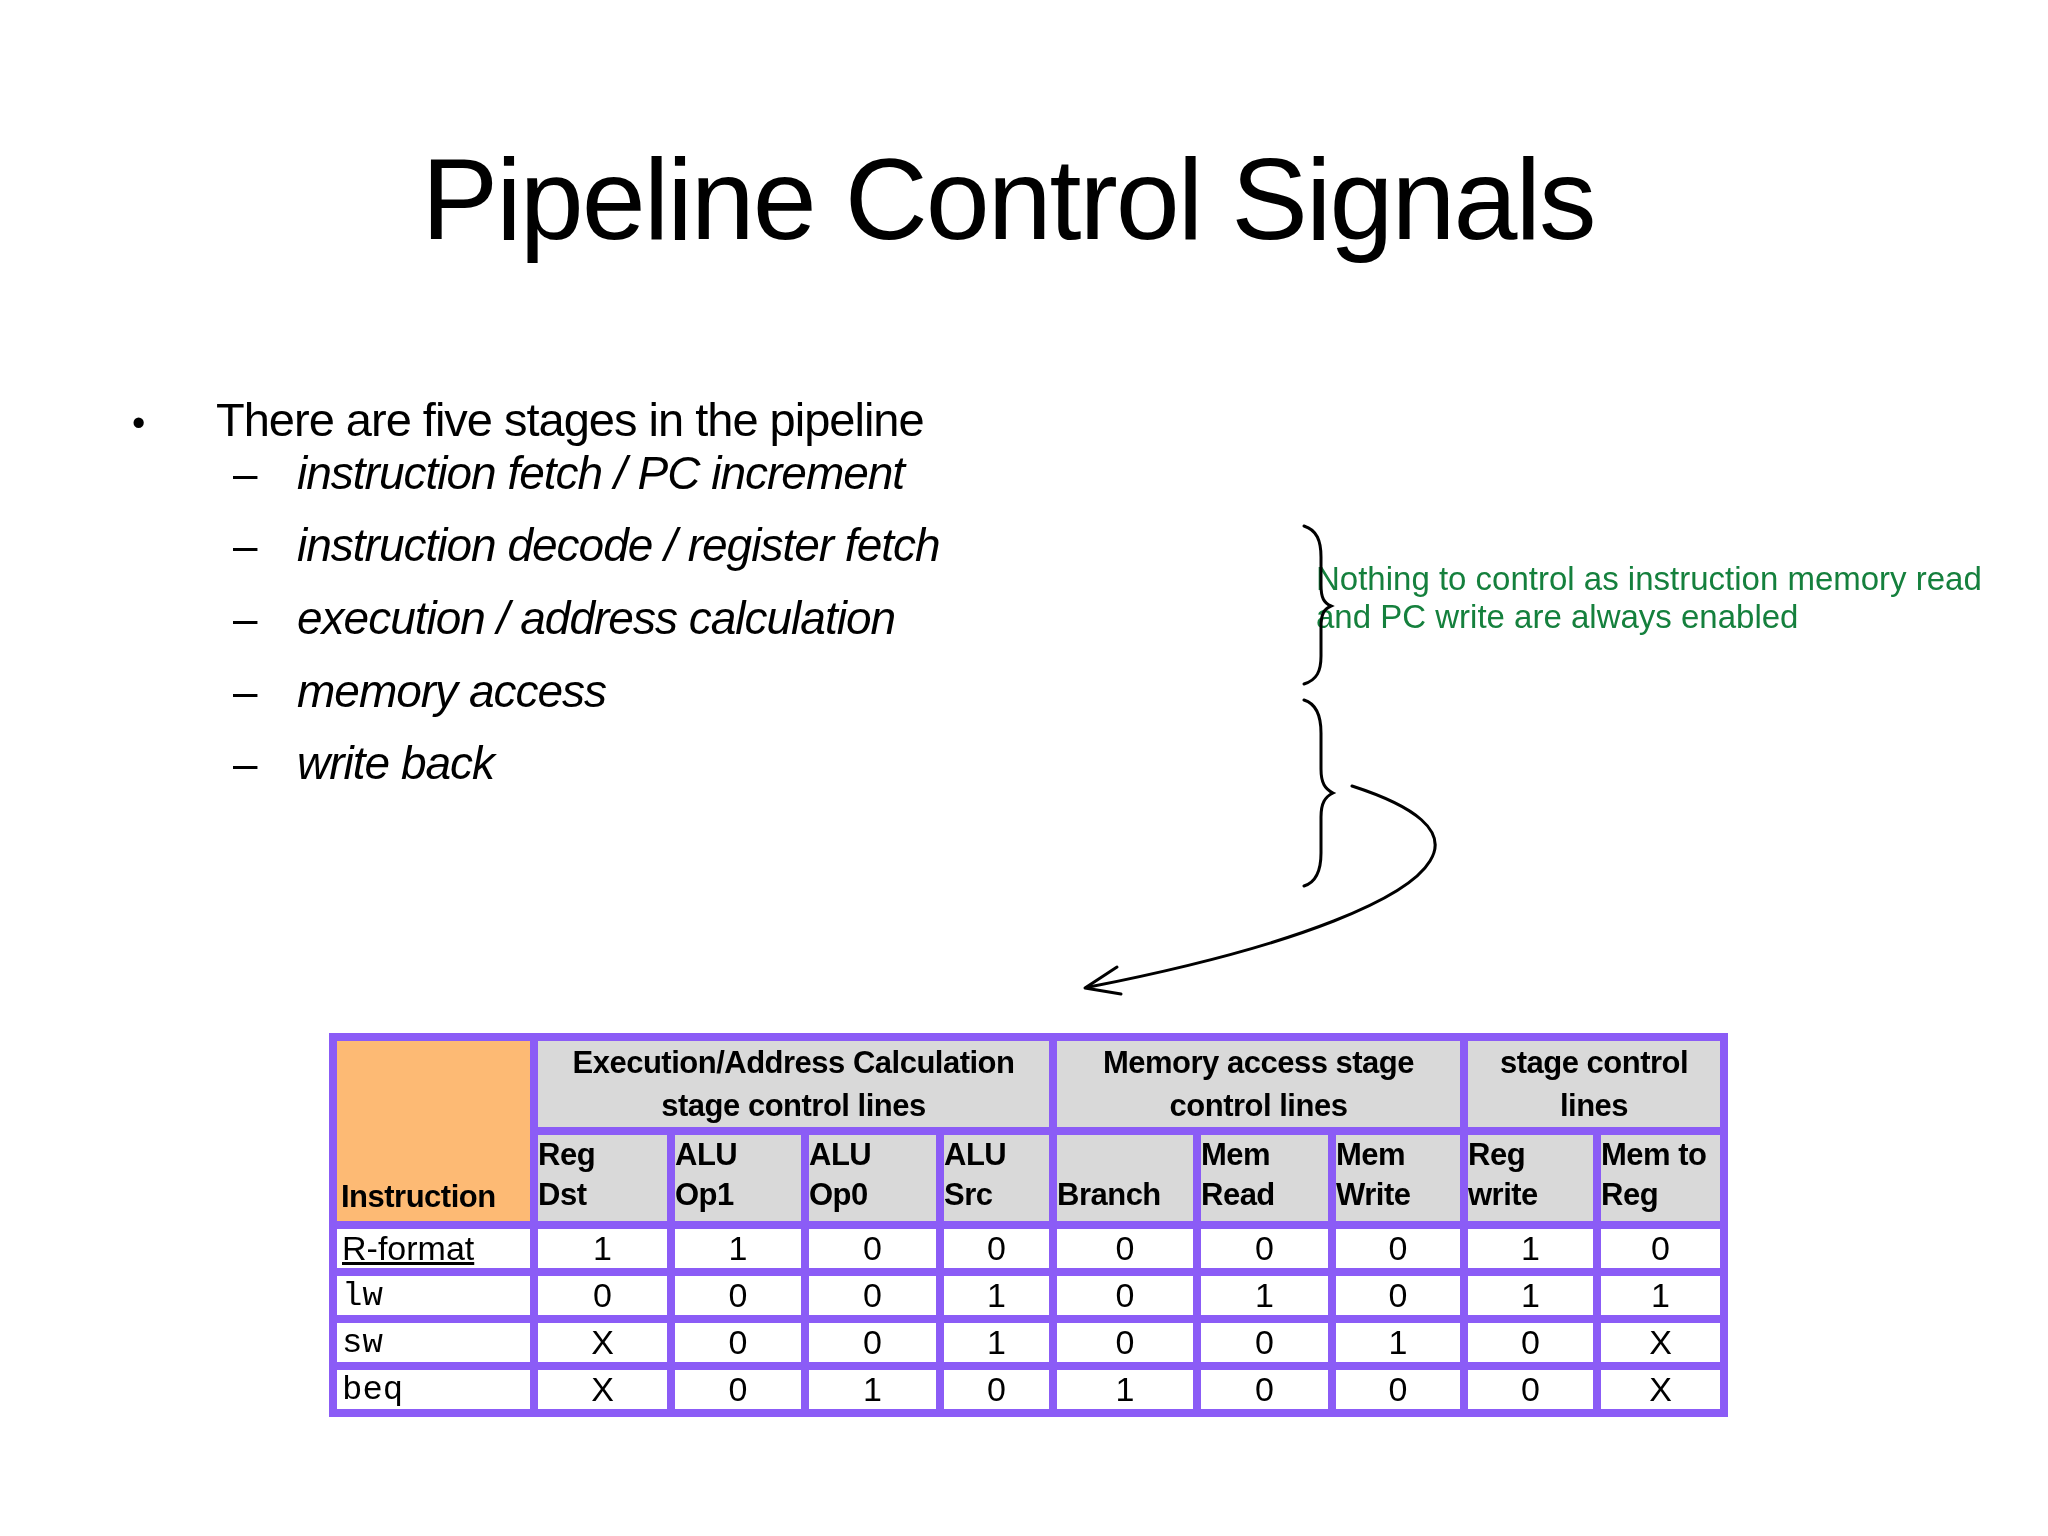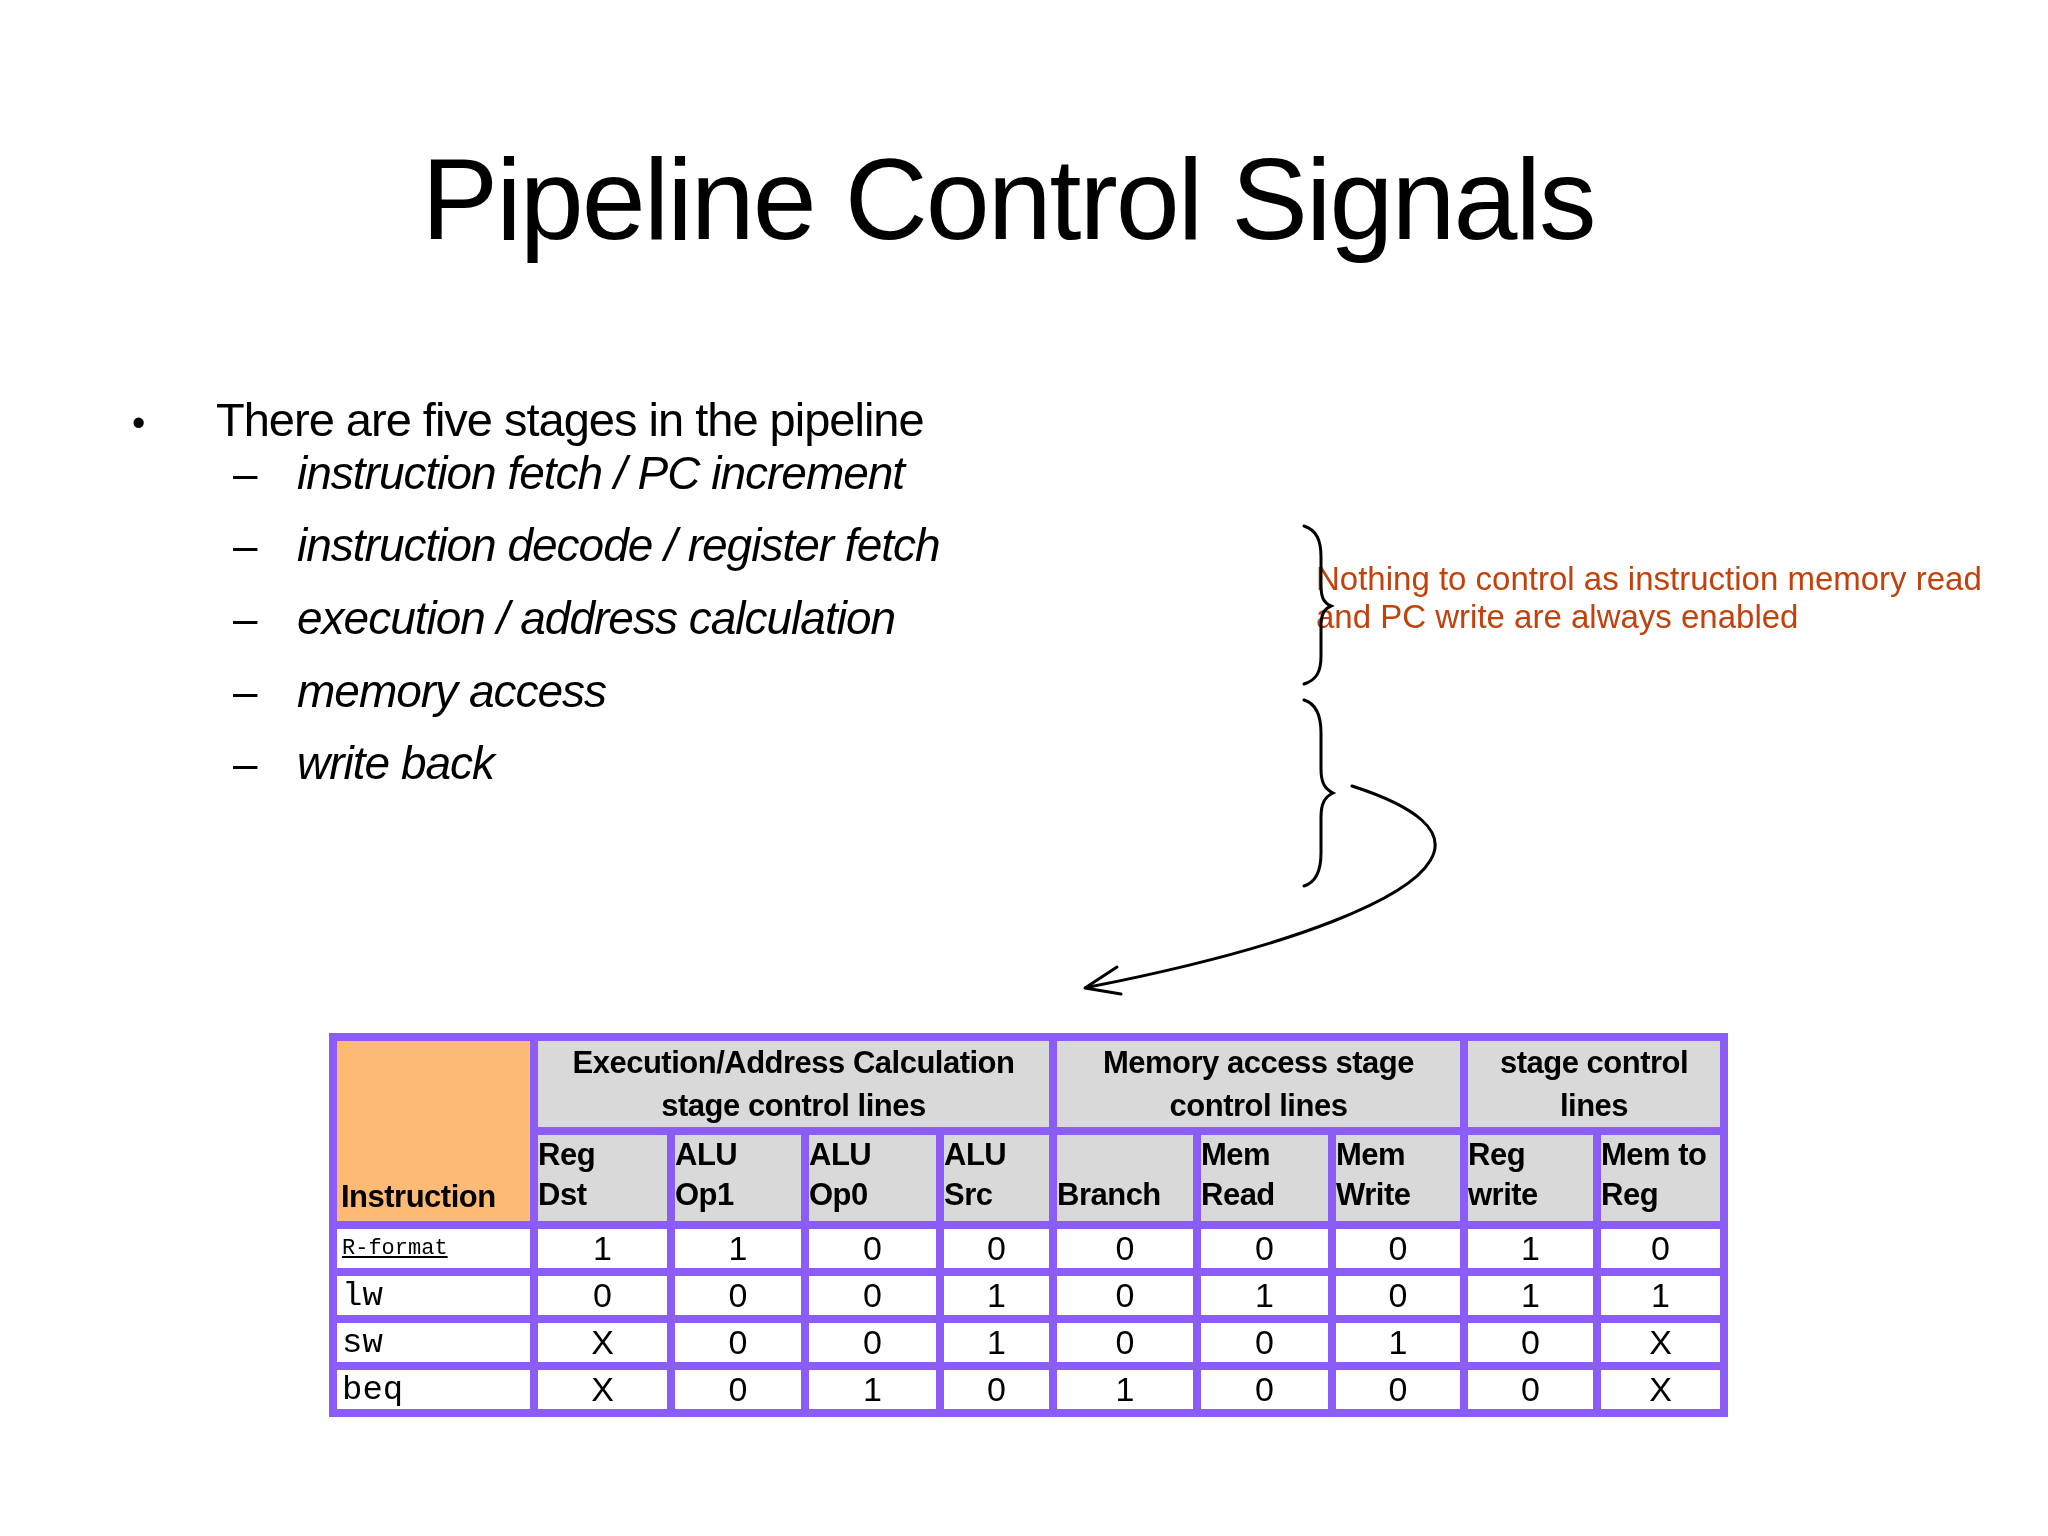--- a/index.html
+++ b/index.html
@@ -57,21 +57,21 @@
   .stage-line .stage-text { font-style: italic; }
 
   
   .annotation {
     position: absolute;
     left: 1316px;
     top: 560px;
     width: 695px;
     font-size: 33px;
     line-height: 38px;
-    color: #c2410c;
+    color: #15803d;
   }
 
   
   svg.overlay {
     position: absolute;
     left: 0; top: 0;
     width: 2048px; height: 1536px;
     pointer-events: none;
   }
   svg.overlay path { fill: none; stroke: #000; }
@@ -124,25 +124,24 @@
     padding: 0 4px 6px 4px;
   }
   td.value-cell {
     background: #ffffff;
     font-size: 34px;
     text-align: center;
     vertical-align: middle;
   }
   td.iname-cell {
     background: #ffffff;
-    font-size: 22px;
+    font-size: 34px;
     text-align: left;
     vertical-align: middle;
     padding-left: 5px;
-    font-family: Liberation Mono, monospace;
   }
   td.iname-u { text-decoration: underline; }
   td.iname-mono {
     font-family: "Liberation Mono", monospace;
     font-size: 34px;
   }
 </style>
 </head>
 <body>
 

